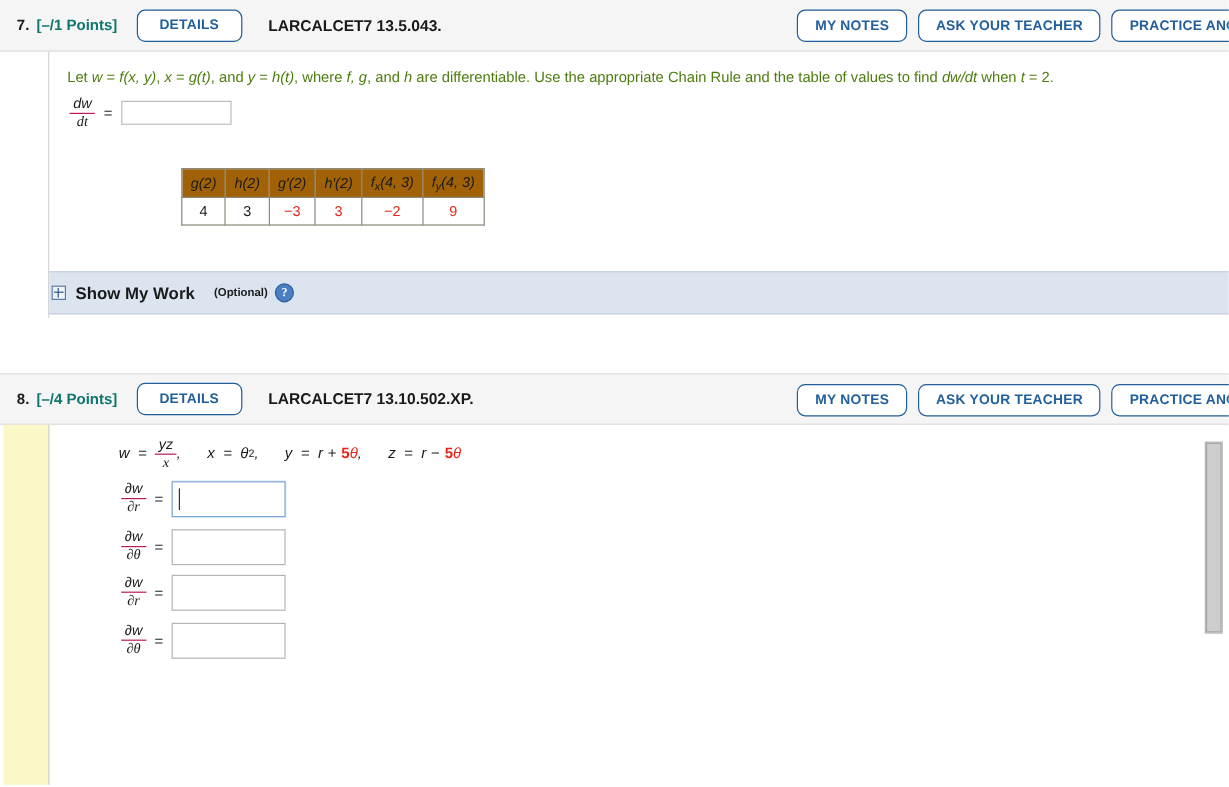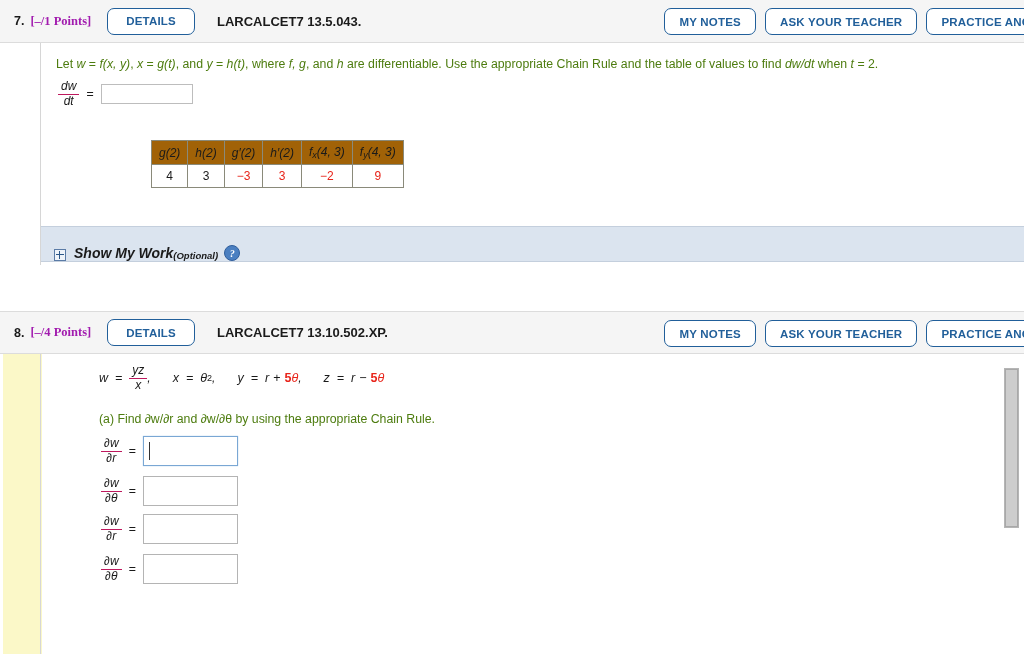--- a/index.html
+++ b/index.html
@@ -31,24 +31,23 @@
   .q-number {
     font-weight: bold;
     font-size: 12.5px;
     color: #1a1a1a;
     margin-right: 6px;
     white-space: nowrap;
   }
   .q-points {
     font-weight: bold;
     font-size: 12.5px;
-    color: #a21caf;
+    color: #0f766e;
     margin-right: 16px;
     white-space: nowrap;
-    font-family: Liberation Serif, serif;
   }
   .btn {
     display: inline-flex;
     align-items: center;
     justify-content: center;
     border: 1.6px solid #215f9a;
     border-radius: 7px;
     background: #ffffff;
     color: #215f9a;
     font-weight: bold;
@@ -107,21 +106,21 @@
   
   .frac {
     display: inline-block;
     vertical-align: middle;
     text-align: center;
     font-style: italic;
     font-size: 12px;
     line-height: 1.15;
   }
   .frac .num { display: block; padding: 0 3px; border-bottom: 1px solid #be185d; }
-  .frac .den { display: block; padding: 0 3px; }
+  .frac .den { display: block; padding: 0 3px; font-family: Liberation Serif, serif; }
 
   .eqrow { display: flex; align-items: center; }
   .eqrow .eq { margin: 0 7px; font-style: italic; font-size: 12.5px; }
 
   .ansbox {
     width: 92px; height: 20px;
     border: 1px solid #bdbdbd;
     background: #ffffff;
     box-sizing: border-box;
   }
@@ -163,40 +162,39 @@
   .sub { font-size: 9px; vertical-align: -2px; font-style: italic; }
   .sup { font-size: 9px; vertical-align: 4px; font-style: normal; }
 
   
   .smw {
     background: #dbe4ef;
     border-top: 1px solid #c4cfdd;
     border-bottom: 1px solid #c4cfdd;
     height: 36px;
     display: flex;
-    align-items: flex-end;
-    padding-left: 13px;
-    box-sizing: border-box;
-    font-style: italic;
+    align-items: center;
+    padding-left: 2px;
+    box-sizing: border-box;
   }
   .plusbox {
     width: 10px; height: 10px;
     border: 1px solid #5a7ba6;
     background: #eef3f9;
     position: relative;
     margin-right: 8px;
     flex: none;
   }
   .plusbox::before, .plusbox::after {
     content: ""; position: absolute; background: #2c5788;
   }
   .plusbox::before { left: 1px; right: 1px; top: 4px; height: 1px; }
   .plusbox::after { top: 1px; bottom: 1px; left: 4px; width: 1px; }
   .smw-title { font-weight: bold; font-size: 14px; color: #1a1a1a; }
-  .smw-opt { font-weight: bold; font-size: 9.5px; color: #1a1a1a; margin-left: 0; }
+  .smw-opt { font-weight: bold; font-size: 9.5px; color: #1a1a1a; margin-left: 16px; }
   .help-icon {
     width: 14px; height: 14px; border-radius: 50%;
     background: #4a7fc1;
     border: 1px solid #2f5e9c;
     color: #fff;
     font-size: 10px; font-weight: bold;
     display: inline-flex; align-items: center; justify-content: center;
     margin-left: 6px;
     font-family: "Liberation Serif", serif;
   }
@@ -328,21 +326,20 @@
           <span class="i red" style="font-size:12.5px;">θ</span>
         <span class="i">,</span>
         <span class="i" style="font-size:12.5px;margin-left:22px;">z</span>
         <span class="eq">=</span>
         <span class="i" style="font-size:12.5px;">r</span>
         <span style="margin:0 4px;font-size:12.5px;">−</span>
         <span class="red" style="font-size:12.5px;font-weight:bold;">5</span>
           <span class="i red" style="font-size:12.5px;">θ</span>
       </div>
 
-      <div class="prompt" style="padding:18px 0 0 58px;">(a) Find ∂w/∂r and ∂w/∂θ by using the appropriate Chain Rule.</div>
 
       <div class="eqrow" style="padding:8px 0 0 60px;">
         <span class="frac">
           <span class="num">∂w</span>
           <span class="den">∂r</span>
         </span>
         <span class="eq">=</span>
         <span class="ansbox-lg ansbox-focus">
             <span class="caret"></span>
           </span>

